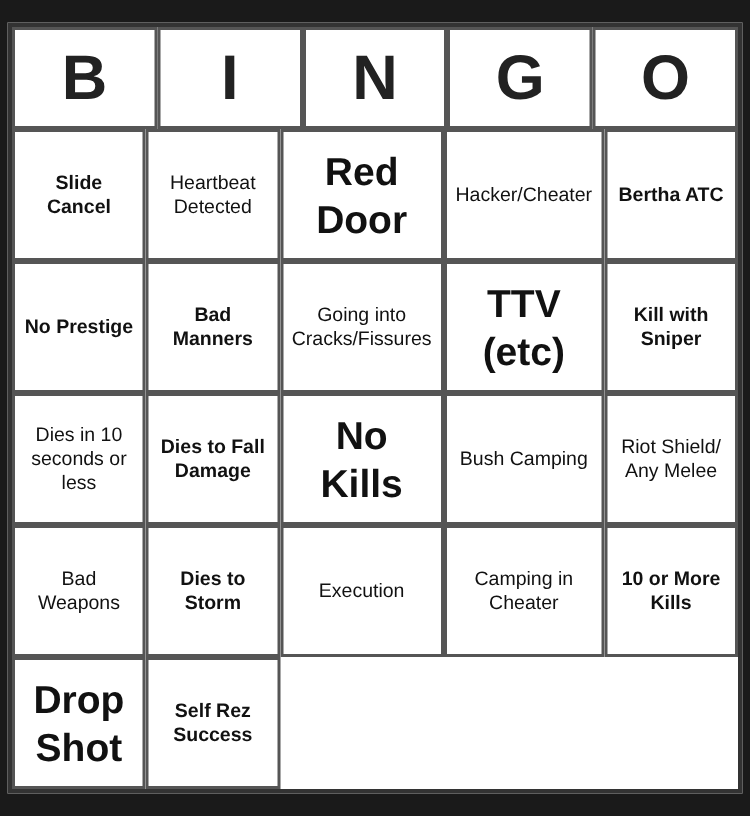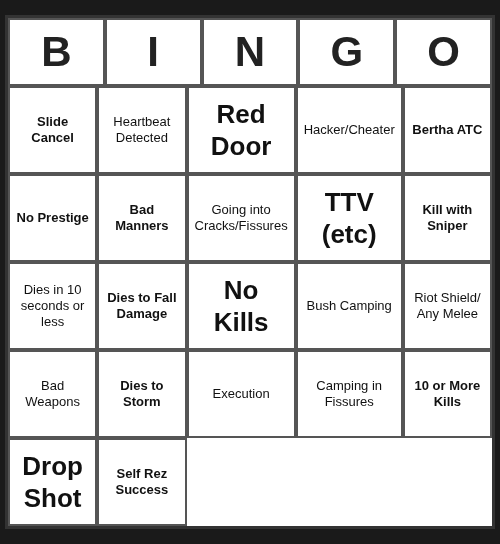--- a/index.html
+++ b/index.html
@@ -116,21 +116,21 @@
       <div class="bingo-cell">
         <span class="cell-text">Bad Weapons</span>
       </div>
       <div class="bingo-cell bold-text">
         <span class="cell-text">Dies to Storm</span>
       </div>
       <div class="bingo-cell">
         <span class="cell-text">Execution</span>
       </div>
       <div class="bingo-cell">
-        <span class="cell-text">Camping in Fissures</span>
+        <span class="cell-text">Camping in Cheater</span>
       </div>
       <div class="bingo-cell bold-text">
         <span class="cell-text">10 or More Kills</span>
       </div>
       <div class="bingo-cell large-text">
         <span class="cell-text">Drop Shot</span>
       </div>
       <div class="bingo-cell bold-text">
         <span class="cell-text">Self Rez Success</span>
       </div>

